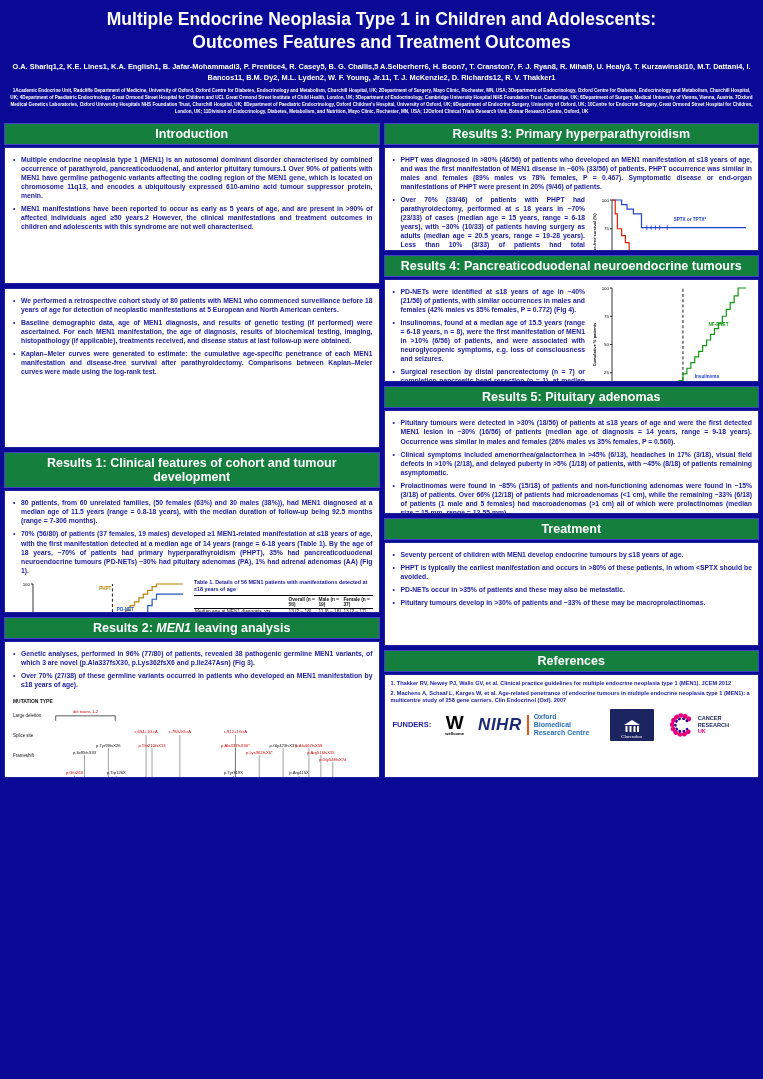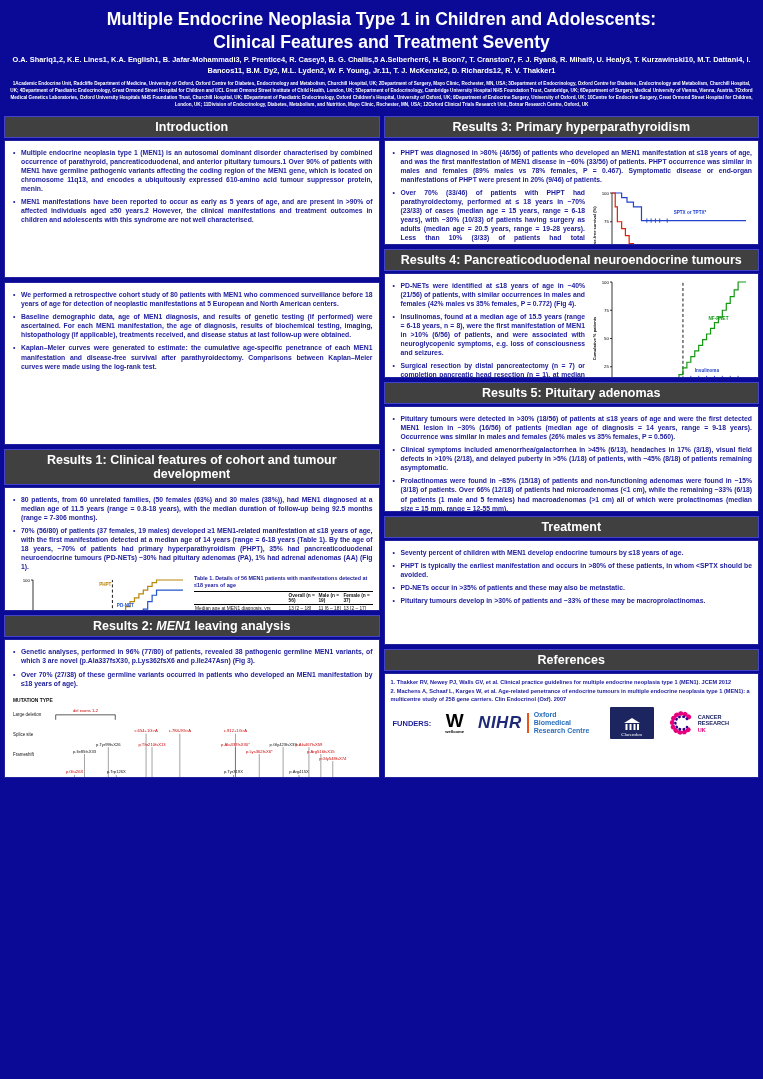--- a/index.html
+++ b/index.html
@@ -1,26 +1,26 @@
 <!DOCTYPE html>
 <html><head>
 <meta charset="utf-8">
 <style>
   html,body{margin:0;padding:0;background:#0a0a96;font-family:"Liberation Sans",sans-serif;}
   .poster{width:763px;height:782px;background:#0a0a96;overflow:hidden;display:flex;flex-direction:column;}
   
   .hdr{color:#fff;text-align:center;padding:8px 10px 3px;}
   .title{font-size:17.5px;font-weight:bold;line-height:1.3;}
-  .authors{font-size:7.4px;font-weight:bold;line-height:1.6;}
+  .authors{font-size:7.4px;font-weight:bold;margin-top:7px;line-height:1.6;}
   .affil{font-size:4.6px;font-weight:bold;margin-top:4px;line-height:1.5;text-align:center;}
   
   .cols{flex:1;display:flex;gap:4px;padding:4px;min-height:0;}
   .col{flex:1;display:flex;flex-direction:column;gap:4px;min-width:0;}
   section{display:flex;flex-direction:column;flex:1;min-height:0;}
-  .sec-head{background:#404040;color:#fff;font-weight:bold;text-align:center;font-size:12.5px;padding:3px 2px;border:1px solid #4444c8;margin-bottom:2px;}
+  .sec-head{background:#15803d;color:#fff;font-weight:bold;text-align:center;font-size:12.5px;padding:3px 2px;border:1px solid #4444c8;margin-bottom:2px;}
   .sec-head .ital{font-style:italic;}
   .box{background:#fff;border:1.5px solid #22229e;padding:3px 6px 4px;flex:1;overflow:hidden;}
   .b{position:relative;padding-left:10px;color:#1c1c9c;font-weight:bold;font-size:6.8px;line-height:1.33;text-align:justify;margin:4px 0;}
   .b::before{content:"\2022";position:absolute;left:2px;top:0;}
   
   .r1row{display:flex;gap:5px;margin-top:2px;}
   .figcol{width:178px;flex:none;}
   .tablecol{flex:1;min-width:0;}
   .figcap{font-size:5px;line-height:1.3;color:#1c1c9c;text-align:justify;margin-top:2px;}
   .figcap .lead{font-weight:bold;}
@@ -56,21 +56,21 @@
   .cruk-txt .pink{color:#e6007e;}
 </style>
 </head>
 <body>
 
 <div class="poster">
 
   <div class="hdr">
     <div class="title">
       <div>Multiple Endocrine Neoplasia Type 1 in Children and Adolescents:</div>
-      <div>Clinical Features and Treatment Seventy</div>
+      <div>Outcomes Features and Treatment Outcomes</div>
     </div>
     <div class="authors">O.A. Shariq1,2, K.E. Lines1, K.A. English1, B. Jafar-Mohammadi3, P. Prentice4, R. Casey5, B. G. Challis,5 A.Selberherr6, H. Boon7, T. Cranston7, F. J. Ryan8, R. Mihai9, U. Healy3, T. Kurzawinski10, M.T. Dattani4, I. Bancos11, B.M. Dy2, M.L. Lyden2, W. F. Young, Jr.11, T. J. McKenzie2, D. Richards12, R. V. Thakker1</div>
     <div class="affil">1Academic Endocrine Unit, Radcliffe Department of Medicine, University of Oxford, Oxford Centre for Diabetes, Endocrinology and Metabolism, Churchill Hospital, UK; 2Department of Surgery, Mayo Clinic, Rochester, MN, USA; 3Department of Endocrinology, Oxford Centre for Diabetes, Endocrinology and Metabolism, Churchill Hospital, UK; 4Department of Paediatric Endocrinology, Great Ormond Street Hospital for Children and UCL Great Ormond Street Institute of Child Health, London, UK; 5Department of Endocrinology, Cambridge University Hospital NHS Foundation Trust, Cambridge, UK; 6Department of Surgery, Medical University of Vienna, Vienna, Austria. 7Oxford Medical Genetics Laboratories, Oxford University Hospitals NHS Foundation Trust, Churchill Hospital, UK; 8Department of Paediatric Endocrinology, Oxford Children's Hospital, University of Oxford, UK; 9Department of Endocrine Surgery, University of Oxford, UK; 10Centre for Endocrine Surgery, Great Ormond Street Hospital for Children, London, UK; 11Division of Endocrinology, Diabetes, Metabolism, and Nutrition, Mayo Clinic, Rochester, MN, USA; 12Oxford Clinical Trials Research Unit, Botnar Research Centre, Oxford, UK</div>
   </div>
 
   <div class="cols">
 
     <div class="col">
 
       <section>

